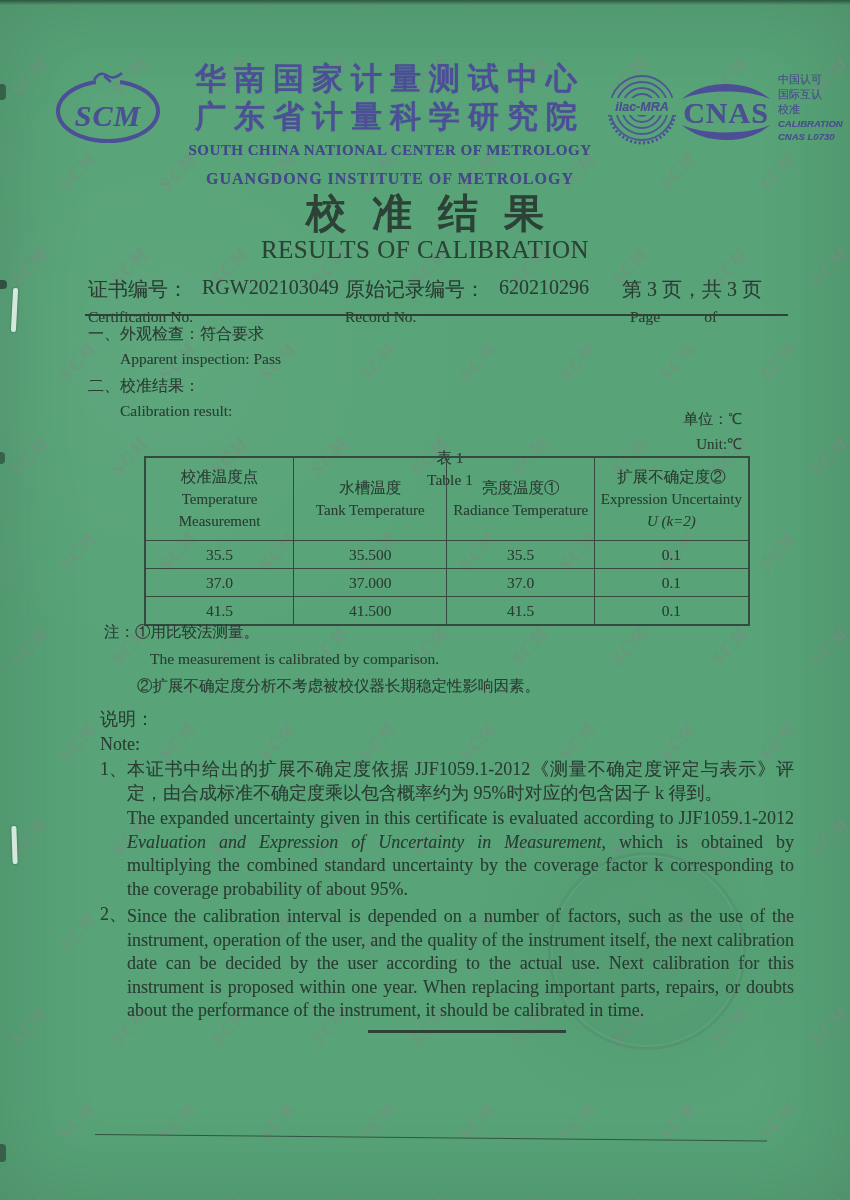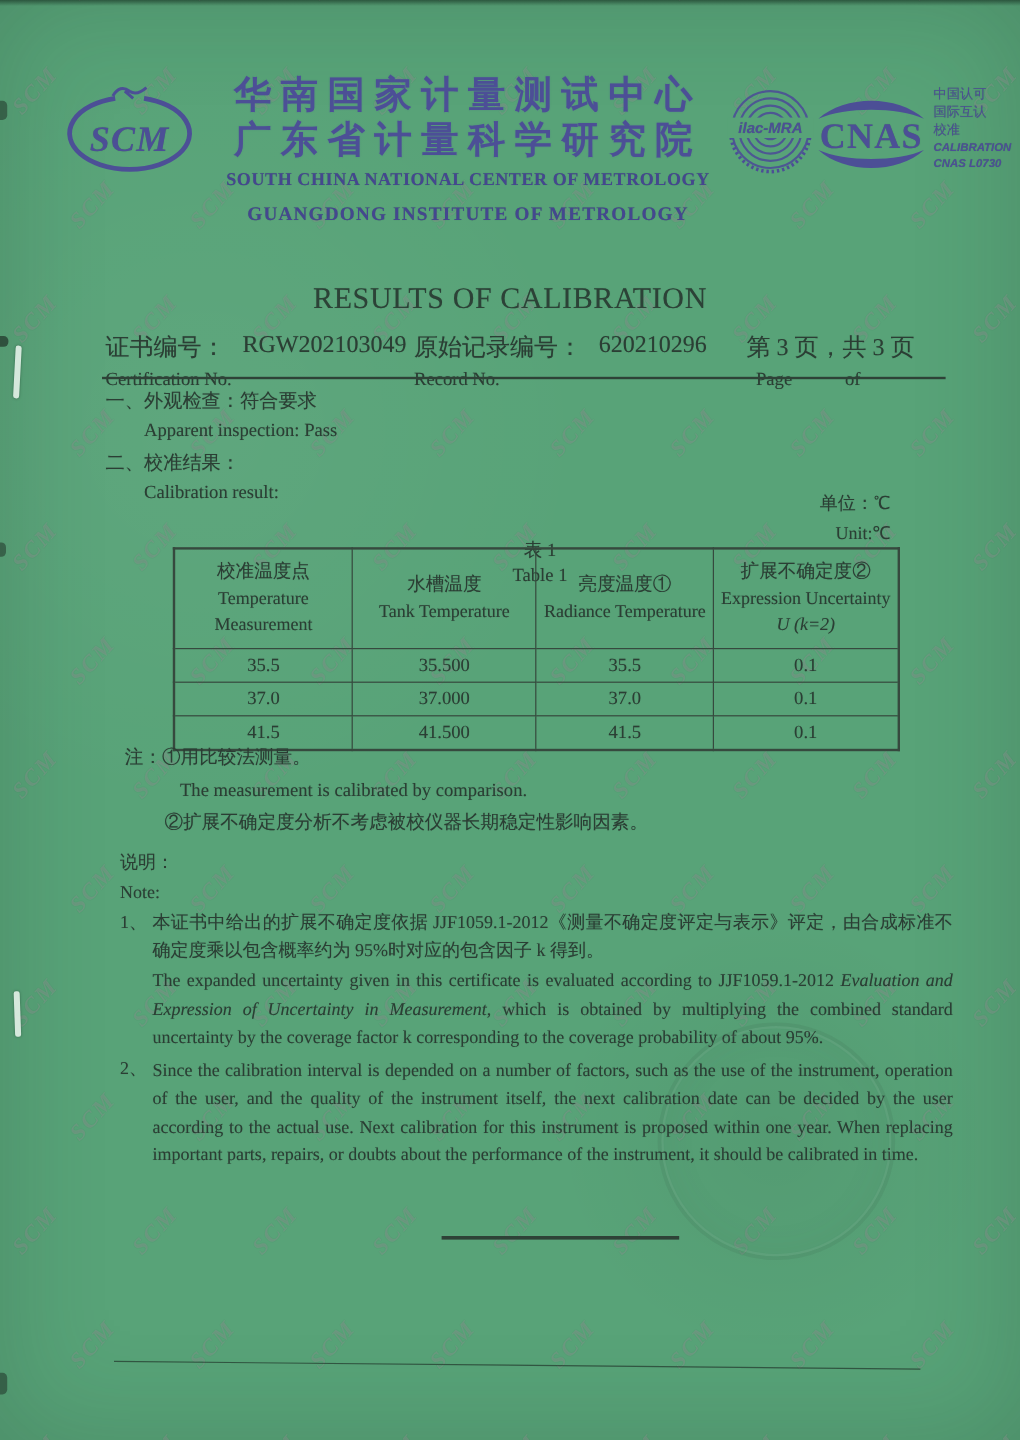--- a/index.html
+++ b/index.html
@@ -66,21 +66,21 @@
   .ctable th{height:82px;font-weight:normal;vertical-align:middle;}
   .ctable td{height:27px;text-align:center;font-size:15.5px;}
   .thc{font-size:15.5px;line-height:22px;} .the{font-size:15px;line-height:22px;}
   .uk{font-style:italic;}
 
   
   .tnotes{left:104px;top:618px;width:668px;font-size:15.5px;line-height:27px;}
   .tn-en{margin-left:46px;} .tn-cn2{margin-left:33px;}
 
   
-  .notes{left:100px;top:708px;width:694px;font-size:15px;line-height:23.5px;}
+  .notes{left:100px;top:708px;width:694px;font-size:18px;line-height:23.5px;}
   .notes .lbl{margin-bottom:1px;}
   .nitem{display:flex;margin-top:2px;}
   .nitem .no{width:27px;flex:none;}
   .nitem .body{flex:1;}
   .nitem .cnp,.nitem .enp{text-align:justify;}
   .nitem .enp{margin-top:2px;}
   .it{font-style:italic;}
 
   .endrule{left:368px;top:1030px;width:198px;height:3px;background:#2e4237;}
   .seal{left:548px;top:852px;width:192px;height:192px;border-radius:50%;
@@ -270,20 +270,21 @@
   </svg>
 
   <div class="z accred">
     <div class="cn">中国认可</div>
     <div class="cn">国际互认</div>
     <div class="cn">校准</div>
     <div class="en">CALIBRATION</div>
     <div class="en">CNAS L0730</div>
   </div>
 
+  <div class="z title-cn">校准结果</div>
   <div class="z title-en">RESULTS OF CALIBRATION</div>
 
   <div class="z cert-a">
     <div class="pair">
       <span>证书编号：</span>
       <span class="val">RGW202103049</span>
     </div>
     <div class="sub">Certification No.</div>
   </div>
   <div class="z cert-b">

